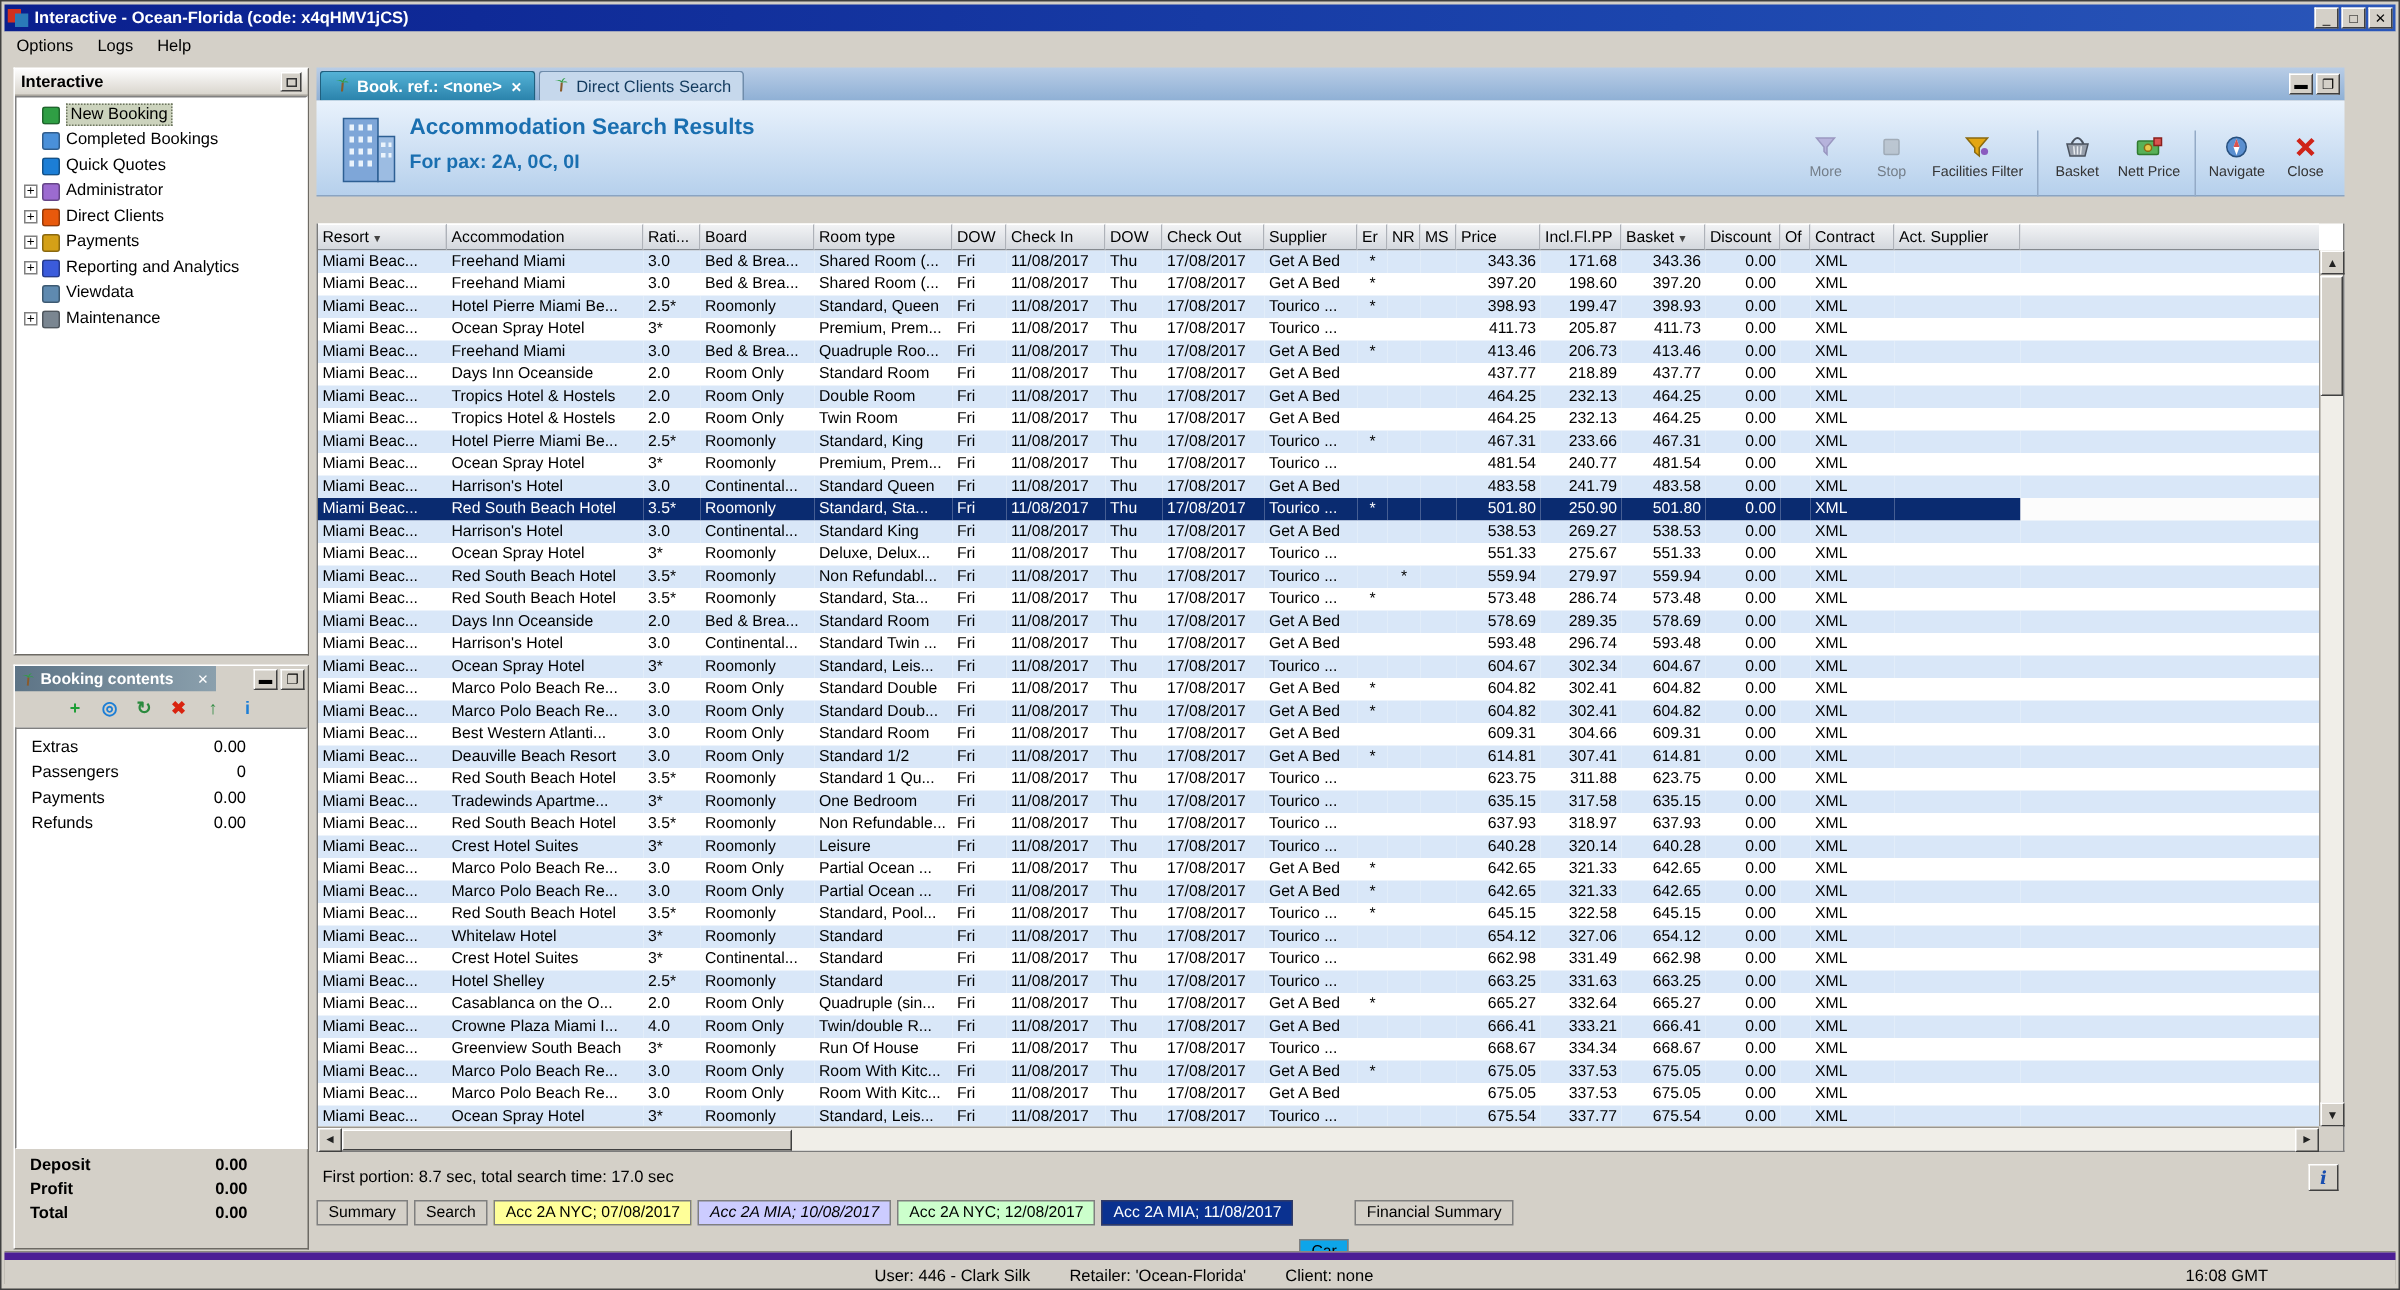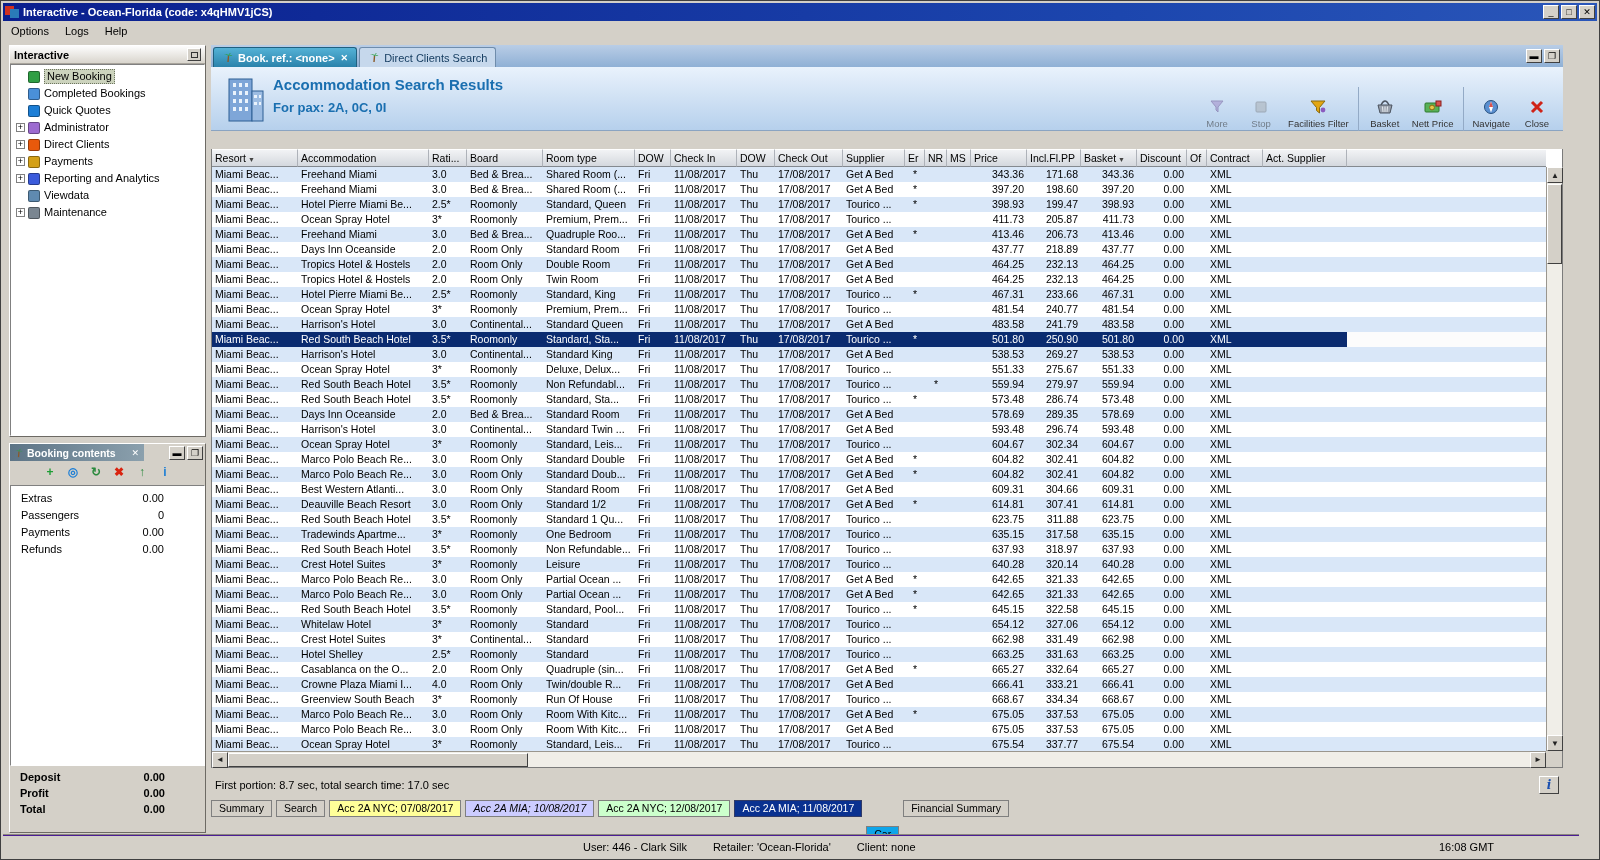--- a/index.html
+++ b/index.html
@@ -53,21 +53,21 @@
   .doc-tabs{position:absolute;left:0;top:0;right:0;height:22px;background:linear-gradient(#b9cde6,#8fb0d5);display:flex;align-items:flex-end;padding-left:2px}
   .dtab{height:20px;display:flex;align-items:center;gap:4px;padding:0 8px;font-size:11px;border:1px solid #6f8cab;border-bottom:none;border-radius:3px 3px 0 0;margin-right:2px;background:#c6d8ec;color:#123a5e}
   .dtab.active{background:linear-gradient(#54b2d6,#2a82ab);color:#fff;font-weight:bold;border-color:#20607f}
   .dtab .x{font-size:9px;margin-left:2px}
   .doc-winbtns{margin-left:auto;display:flex;gap:2px;align-self:center;margin-right:3px}
 
   .header-band{position:absolute;left:0;top:22px;right:0;height:64px;background:linear-gradient(#e9f2fc,#b6d0ec);border-bottom:1px solid #8aa4c2}
   .hb-icon{position:absolute;left:14px;top:8px}
   .hb-title{position:absolute;left:62px;top:9px;font-size:15px;font-weight:bold;color:#1a6fb0}
   .hb-sub{position:absolute;left:62px;top:33px;font-size:13px;font-weight:bold;color:#1a6fb0}
-  .hb-toolbar{position:absolute;right:4px;top:8px;height:56px;display:flex;align-items:flex-end}
+  .hb-toolbar{position:absolute;right:4px;top:20px;height:56px;display:flex;align-items:flex-start}
   .tb-btn{min-width:44px;padding:2px 5px;display:flex;flex-direction:column;align-items:center;gap:2px;background:none;border:0}
   .tb-btn .ic{height:18px;display:flex;align-items:center;justify-content:center}
   .tb-btn .lb{font-size:9.5px;color:#333;white-space:nowrap}
   .tb-btn.disabled{opacity:.55}
   .tsep{width:1px;height:44px;background:#93aac6;margin:0 4px}
 
   .results-bar{position:absolute;left:0;top:86px;right:0;height:18px;background:linear-gradient(#d6dfea,#b9c8da);border-bottom:1px solid #8894a8;font-weight:bold;line-height:17px;padding-left:8px}
 
   
   .grid-wrap{position:absolute;left:0;top:104px;right:0;height:619px;background:#fff;border:1px solid #7b7b7b;border-top:none}
@@ -92,21 +92,21 @@
   .hthumb{width:300px;height:14px;background:#d4d0c8;border:1px solid;border-color:#fff #404040 #404040 #fff}
   .corner{position:absolute;right:0;bottom:0;width:16px;height:16px;background:#d4d0c8}
 
   .status-line{position:absolute;left:0;top:729px;right:0;height:22px;display:flex;align-items:center;padding:0 4px}
   .info-btn{margin-left:auto;width:20px;height:18px;background:#d4d0c8;border:1px solid;border-color:#fff #404040 #404040 #fff;font-family:"DejaVu Serif",serif;font-style:italic;font-weight:bold;color:#1a4fb0;font-size:12px;line-height:14px}
 
   .bottom-tabs{position:absolute;left:0;top:755px;display:flex;gap:4px}
   .btab{border:1px solid #7f7f7f;padding:1px 7px;font-size:10.5px;height:17px;line-height:13px;white-space:nowrap}
 
   
-  .statusbar{position:absolute;left:2px;right:20px;bottom:2px;height:22px;background:#d4d0c8;border-top:1px solid #4c1d95;box-shadow:0 -1px 0 #8a867e;display:flex;align-items:center}
+  .statusbar{position:absolute;left:2px;right:2px;bottom:2px;height:22px;background:#d4d0c8;border-top:5px solid #4c1d95;box-shadow:0 -1px 0 #8a867e;display:flex;align-items:flex-end}
   .sb-spacer{width:580px}
   .sb-group{display:flex;gap:26px}
   .sb-time{margin-left:auto;width:140px}
 </style>
 </head>
 <body>
 
 <div class="window">
 
   <div class="titlebar">

